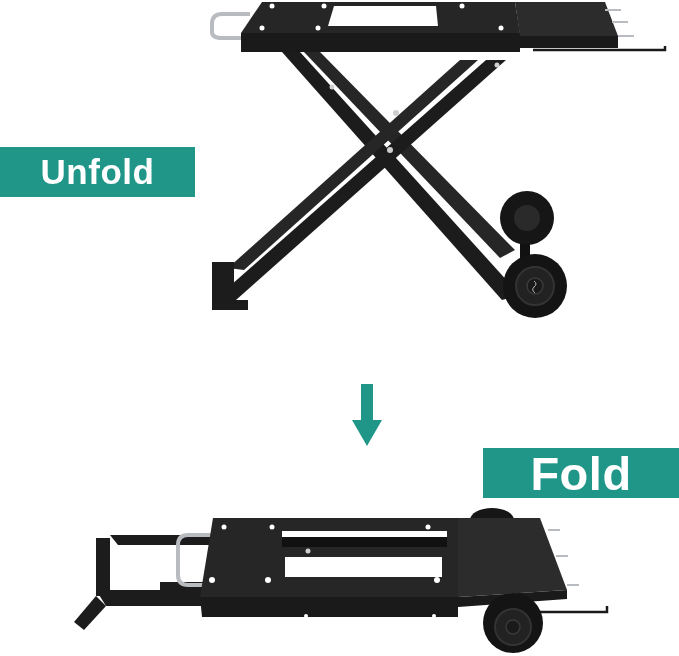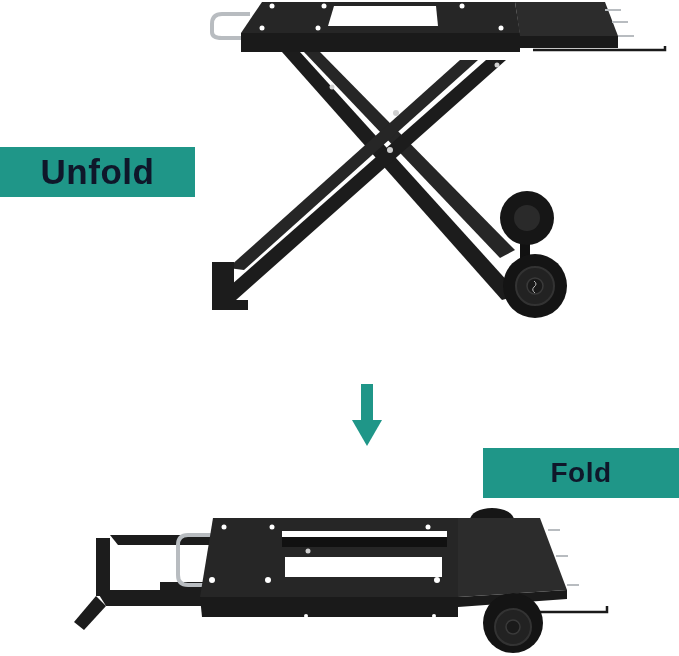--- a/index.html
+++ b/index.html
@@ -1,22 +1,22 @@
 <!DOCTYPE html>
 <html><head>
 <meta charset="utf-8">
 <style>
   html, body { margin: 0; padding: 0; background: #ffffff; }
   body { width: 679px; height: 656px; position: relative; overflow: hidden;
          font-family: "Liberation Sans", "DejaVu Sans", sans-serif; }
-  .banner { position: absolute; background: #1f9688; color: #0f172a;
+  .banner { position: absolute; background: #1f9688; color: #ffffff;
             font-weight: bold; display: flex; align-items: center; justify-content: center;
             letter-spacing: 0.5px; }
   .banner-unfold { left: 0; top: 147px; width: 195px; height: 50px; font-size: 35px; }
-  .banner-fold { left: 483px; top: 448px; width: 196px; height: 50px; font-size: 28px; }
+  .banner-fold { left: 483px; top: 448px; width: 196px; height: 50px; font-size: 47px; }
   .arrow { position: absolute; left: 352px; top: 384px; width: 30px; height: 62px; }
   .art { position: absolute; left: 0; top: 0; width: 679px; height: 656px; }
 </style>
 </head>
 <body>
 
 <svg class="art" viewBox="0 0 679 656" xmlns="http://www.w3.org/2000/svg">
 
   <path d="M250 14 L222 14 Q212 14 212 24 L212 32 Q212 38 222 38 L246 38" fill="none" stroke="#b8bcc0" stroke-width="4"></path>
 

